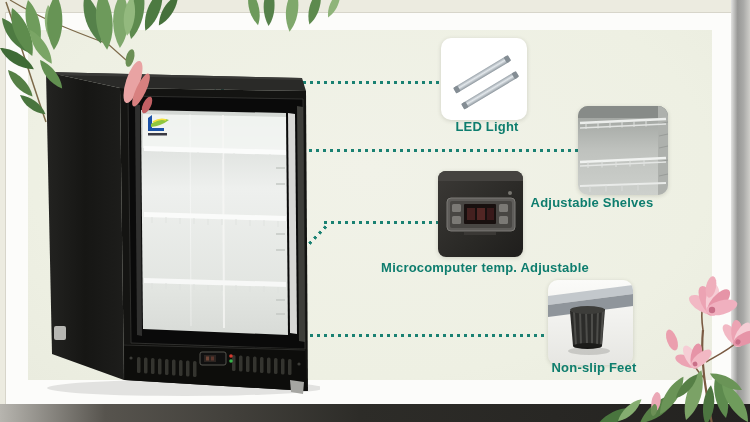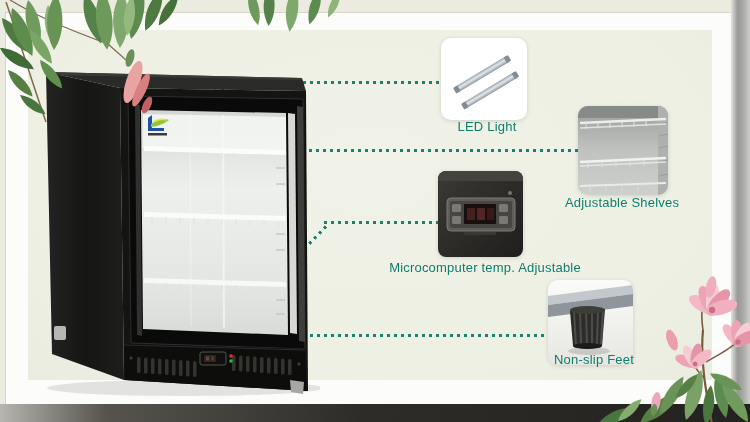--- a/index.html
+++ b/index.html
@@ -34,21 +34,21 @@
     background-image:repeating-linear-gradient(90deg,#1a8172 0px,#1a8172 3px,transparent 3px,transparent 7px);
   }
   .rot{transform-origin:left center;}
   
   .card{
     border-radius:10px;overflow:hidden;
     box-shadow:0 1px 4px rgba(60,60,45,.18);
   }
   
   .label{
-    color:#0e7d6e;font-size:13px;font-weight:400;text-align:center;
+    color:#0e7d6e;font-size:13px;font-weight:700;text-align:center;
     letter-spacing:.2px;white-space:nowrap;
   }
   svg{display:block;}
 </style>
 </head>
 <body>
 
 <div class="abs white-frame"></div>
 <div class="abs side-band"></div>
 <div class="abs bottom-band"></div>
@@ -271,21 +271,21 @@
 
     <line x1="2" y1="80" x2="88" y2="77" stroke="#e9ebe9" stroke-width="2"></line>
     <g stroke="#d8dad8" stroke-width="1">
       <line x1="12" y1="80" x2="12" y2="86"></line>
         <line x1="28" y1="79.5" x2="28" y2="85.5"></line>
       <line x1="44" y1="79" x2="44" y2="85"></line>
         <line x1="60" y1="78.5" x2="60" y2="84.5"></line>
     </g>
   </svg>
 </div>
-<div class="abs label" style="left:547px;top:195px;width:150px;">Adjustable Shelves</div>
+<div class="abs label" style="left:517px;top:195px;width:150px;">Adjustable Shelves</div>
 
 <div class="abs card" style="left:438px;top:171px;width:85px;height:86px;border-radius:8px;">
   <svg width="85" height="86" viewBox="0 0 85 86">
     <defs>
       <linearGradient id="ctrlBg" x1="0" y1="0" x2="1" y2="1">
         <stop offset="0" stop-color="#3b3936"></stop>
           <stop offset="0.6" stop-color="#2a2926"></stop>
           <stop offset="1" stop-color="#1f1e1c"></stop>
       </linearGradient>
     </defs>
@@ -331,21 +331,21 @@
           <line x1="44" y1="30" x2="44" y2="65"></line>
         <line x1="50" y1="30" x2="49" y2="65"></line>
           <line x1="55" y1="30" x2="53" y2="64"></line>
       </g>
       <ellipse cx="39.5" cy="30" rx="17.5" ry="4" fill="#3d3d3a"></ellipse>
       <ellipse cx="39.5" cy="66" rx="14.5" ry="3" fill="#1c1c1a"></ellipse>
     </g>
     <ellipse cx="41" cy="71" rx="21" ry="4" fill="#000" opacity="0.14"></ellipse>
   </svg>
 </div>
-<div class="abs label" style="left:534px;top:352px;width:120px;">Non-slip Feet</div>
+<div class="abs label" style="left:534px;top:360px;width:120px;">Non-slip Feet</div>
 
 <svg class="abs" style="left:0;top:0;pointer-events:none;" width="750" height="422" viewBox="0 0 750 422">
   <defs>
     <path id="leaf" d="M0,0 C10,-7 28,-9 40,-2 C28,6 12,7 0,0 Z"></path>
   </defs>
 
   <g>
     <path d="M6,2 C20,42 32,82 46,122" stroke="#7d6a4a" stroke-width="1.5" fill="none"></path>
     <path d="M10,0 C40,18 70,30 108,44" stroke="#7d6a4a" stroke-width="1.2" fill="none"></path>
     <use href="#leaf" fill="#4d7a41" transform="translate(2,18) rotate(55) scale(1.1)"></use>

